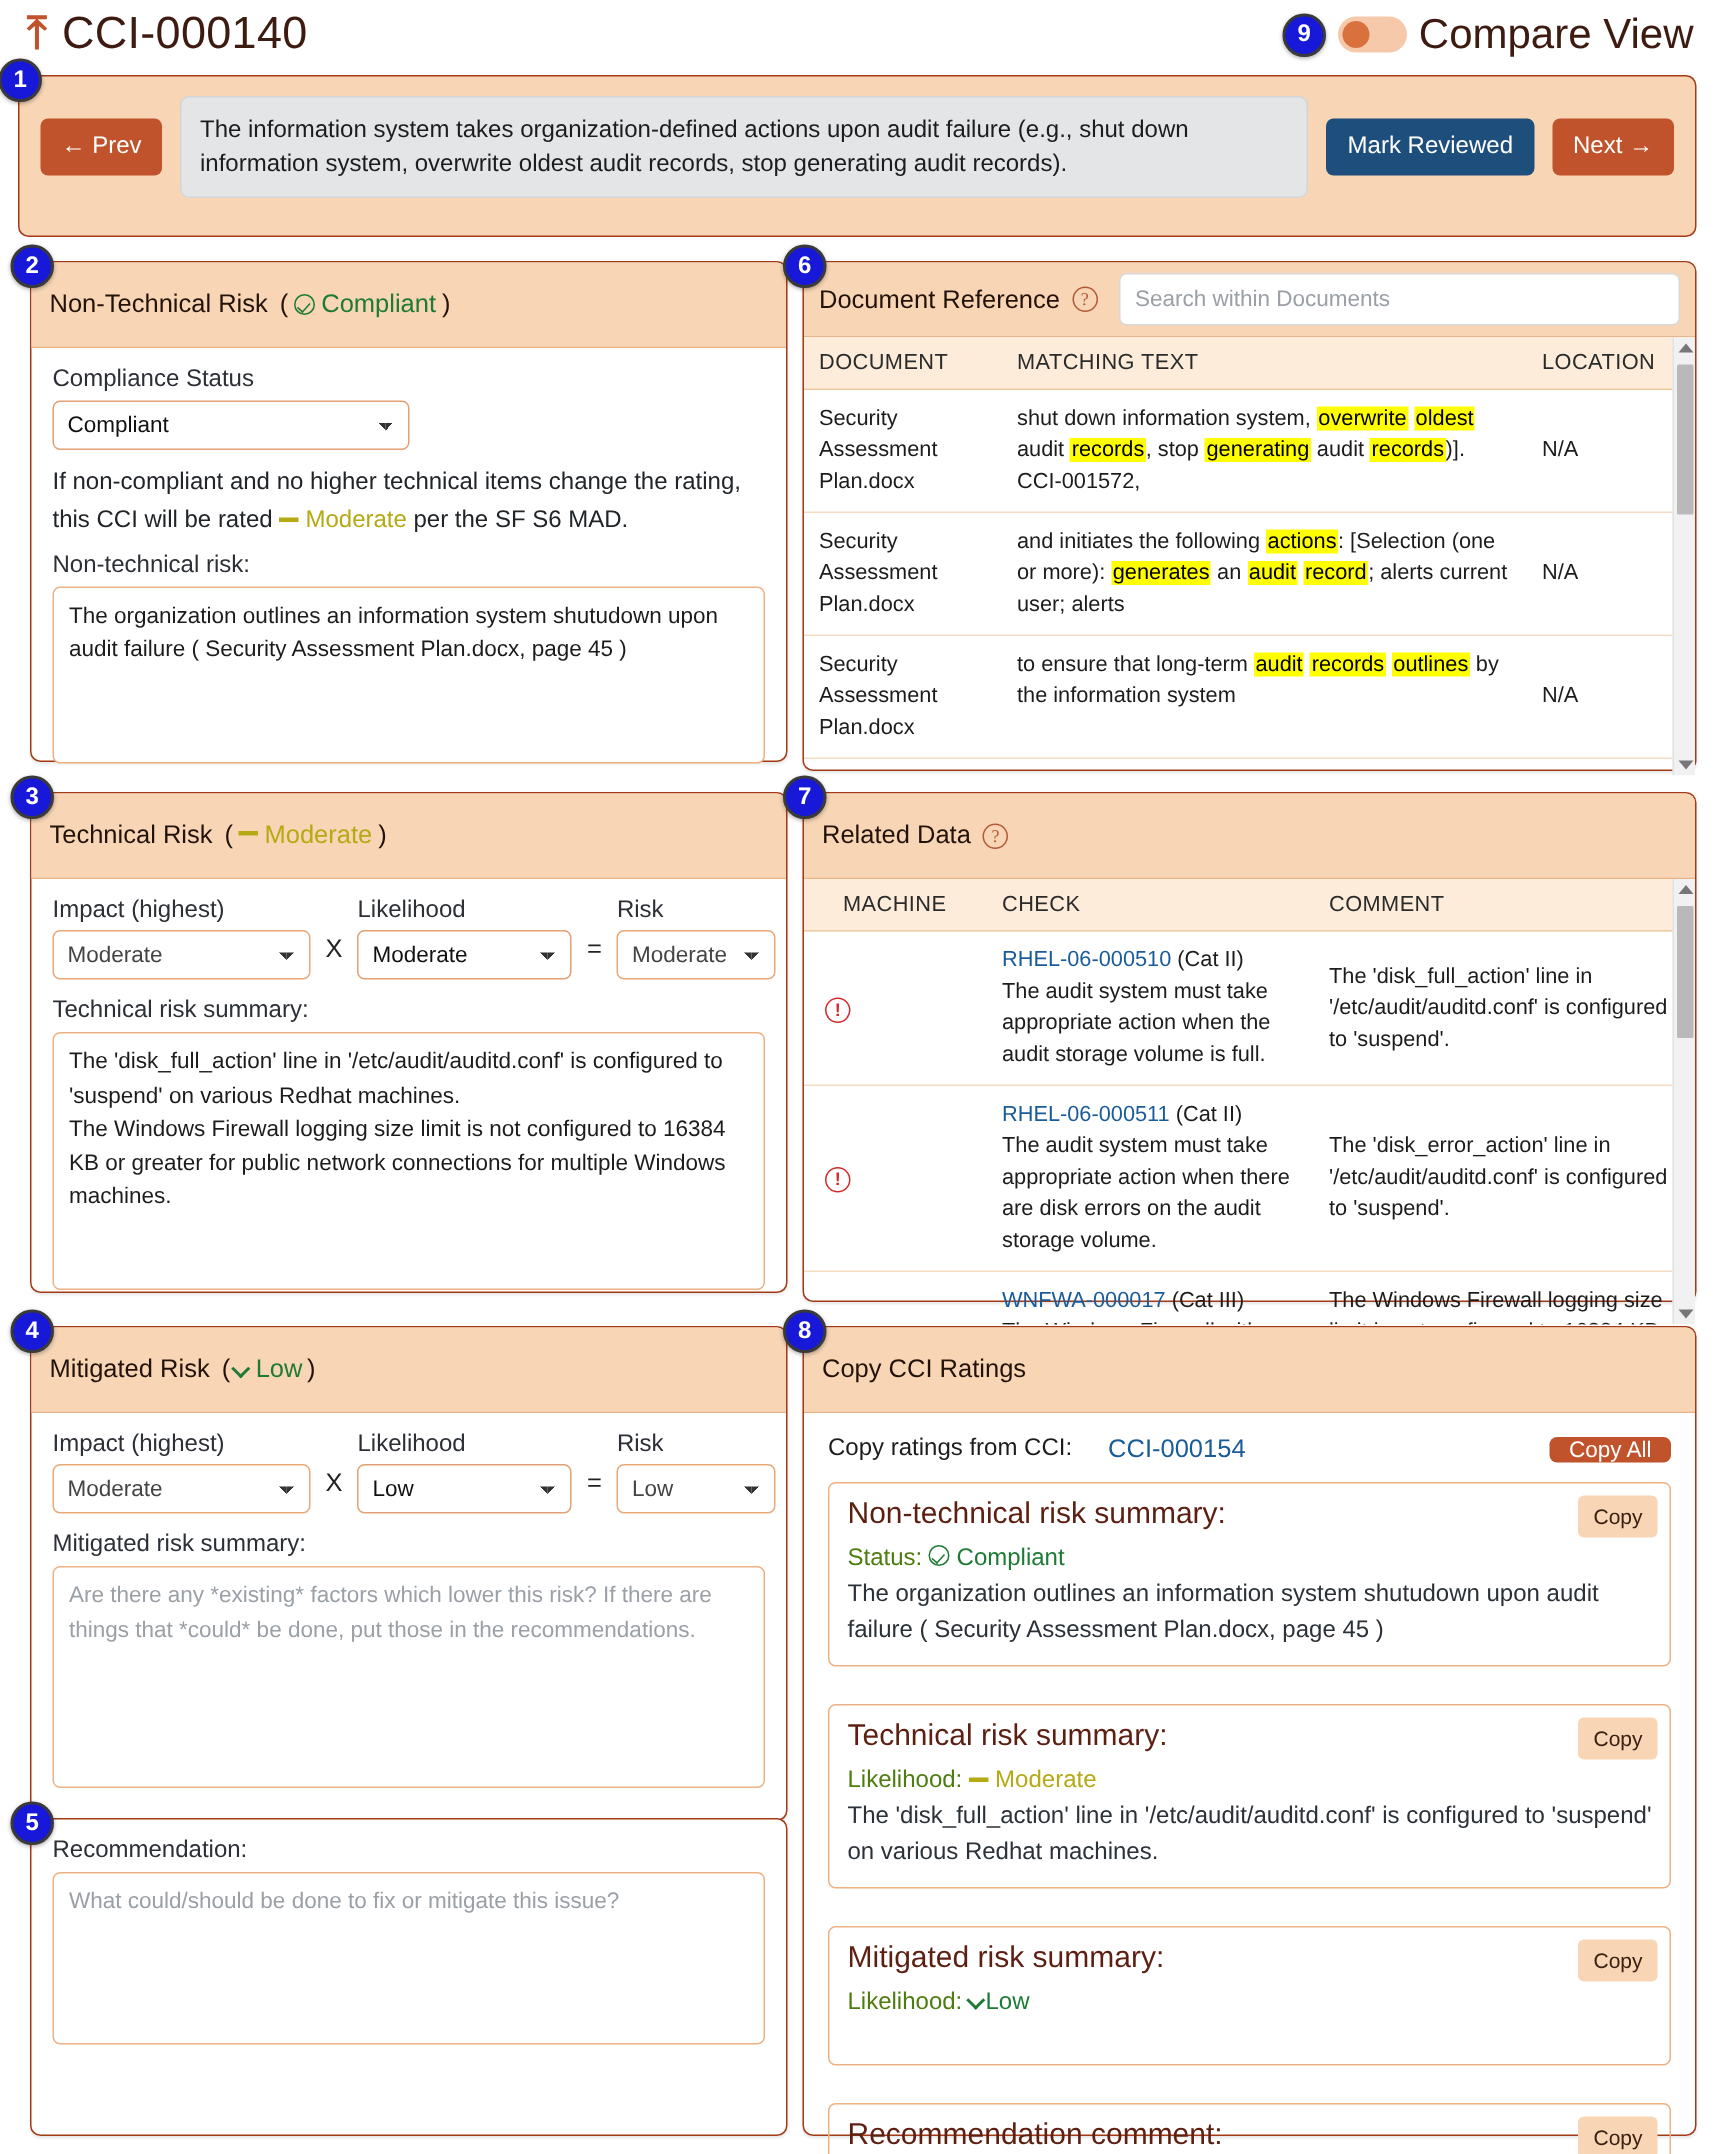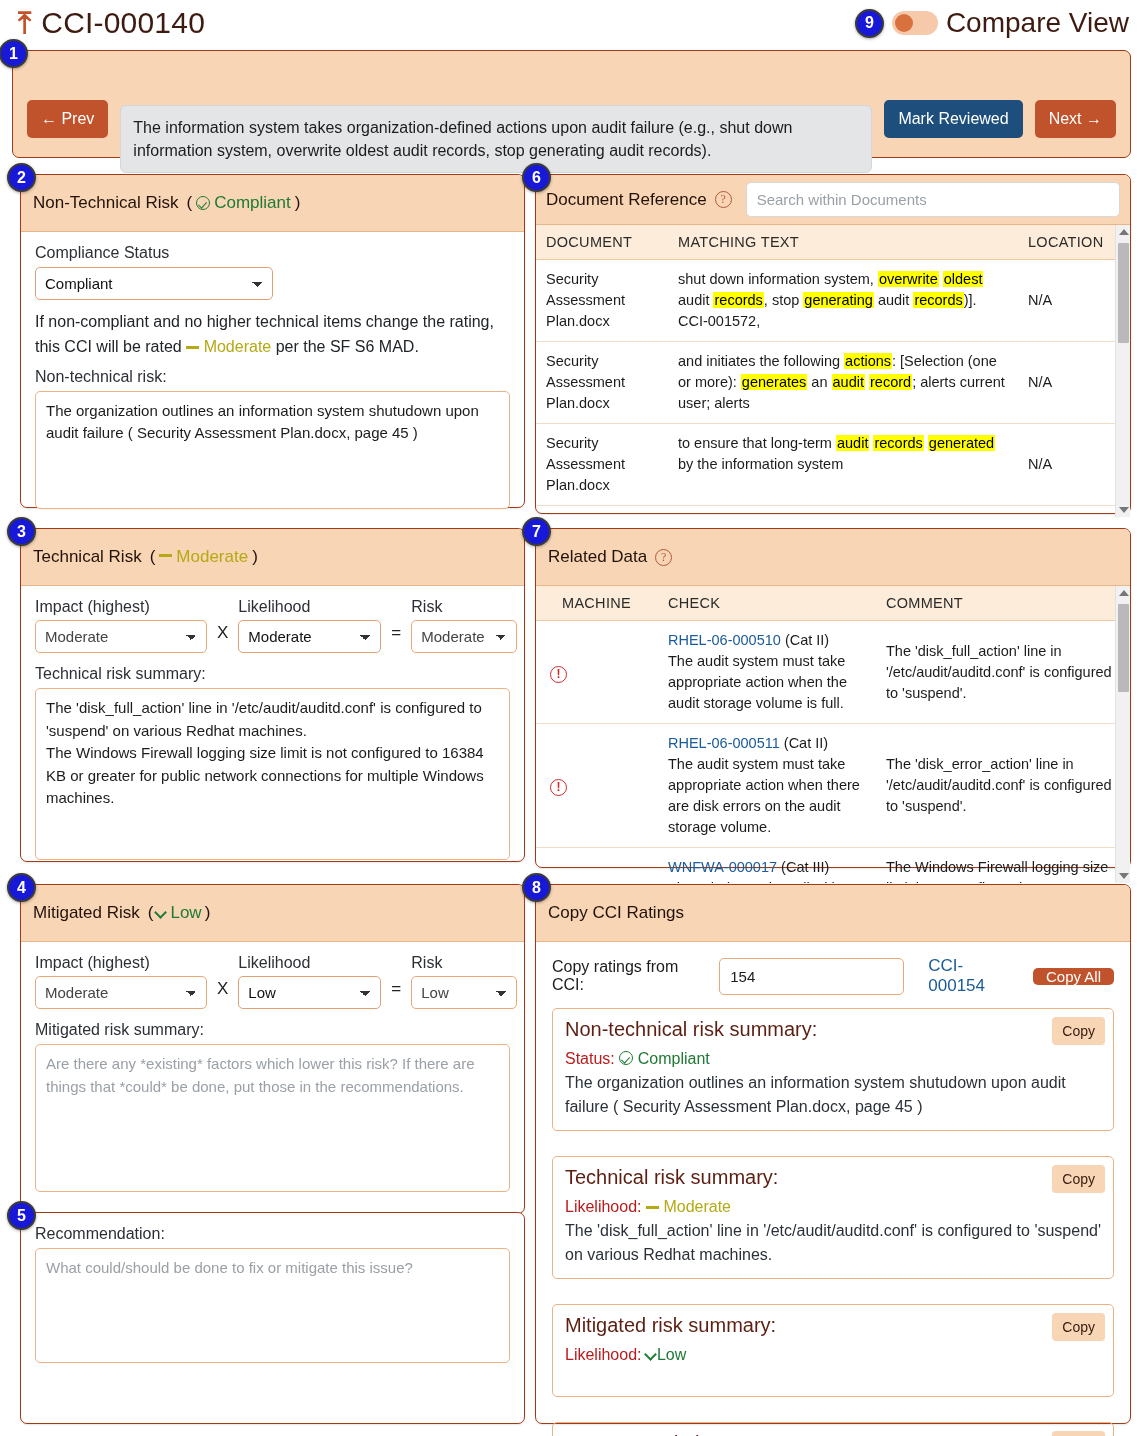--- a/index.html
+++ b/index.html
@@ -78,21 +78,20 @@
     font-size: 16px; font-family: inherit; color: #fff;
     padding: 10px 14px; white-space: nowrap;
   }
   .btn-orange { background: #c0532b; }
   .btn-navy { background: #1e4f7c; }
   .cci-desc {
     flex: 1 1 auto;
     background: #e4e5e7; border: 1px solid #d3d5d8; border-radius: 6px;
     padding: 10px 12px; font-size: 16px; color: #1c1c1c; line-height: 1.45;
     min-height: 60px;
-    margin-top: 41px;
   }
 
   
   .col-left  { position: absolute; left: 20px;  width: 505px; }
   .col-right { position: absolute; left: 535px; width: 596px; }
 
   
   #p-nontech { top: 174px; height: 334px; }
   #p-tech    { top: 528px; height: 334px; }
   #p-mitig   { top: 884px; height: 330px; }
@@ -196,21 +195,21 @@
   }
   .copyrow .ccilink { font-size: 17px; color: #1a5b9a; flex: 1 1 auto; }
   .copy-card {
     border: 1px solid #eeb184; border-radius: 5px;
     padding: 9px 12px 11px 12px; margin-bottom: 25px; position: relative;
   }
   .copy-card h4 {
     margin: 0 0 6px 0; font-size: 20px; font-weight: 400; color: #5c1f12;
   }
   .copy-card .line { font-size: 16px; line-height: 1.5; color: #2b3138; }
-  .copy-card .line b { font-weight: 400; color: #b91c1c; }
+  .copy-card .line b { font-weight: 400; color: #4d7c0f; }
   .btn-copy {
     position: absolute; right: 8px; top: 8px;
     background: #f7d5b5; color: #3b2014; border: none; border-radius: 4px;
     font-family: inherit; font-size: 14px; padding: 6px 10px; cursor: pointer;
   }
 </style>
 </head>
 <body>
 
 <div class="page">
@@ -363,21 +362,21 @@
               <td style="vertical-align: top;"><span>shut down information system, </span><mark class="hl">overwrite</mark><span> </span><mark class="hl">oldest</mark><span> audit </span><mark class="hl">records</mark><span>, stop </span><mark class="hl">generating</mark><span> audit </span><mark class="hl">records</mark><span>)]. CCI-001572,</span></td>
               <td>N/A</td>
             </tr>
             <tr>
               <td style="vertical-align: top;">Security Assessment Plan.docx</td>
               <td style="vertical-align: top;"><span>and initiates the following </span><mark class="hl">actions</mark><span>: [Selection (one or more): </span><mark class="hl">generates</mark><span> an </span><mark class="hl">audit</mark><span> </span><mark class="hl">record</mark><span>; alerts current user; alerts</span></td>
               <td>N/A</td>
             </tr>
             <tr>
               <td style="vertical-align: top;">Security Assessment Plan.docx</td>
-              <td style="vertical-align: top;"><span>to ensure that long-term </span><mark class="hl">audit</mark><span> </span><mark class="hl">records</mark><span> </span><mark class="hl">generated</mark><span> by the information system</span></td>
+              <td style="vertical-align: top;"><span>to ensure that long-term </span><mark class="hl">audit</mark><span> </span><mark class="hl">records</mark><span> </span><mark class="hl">outlines</mark><span> by the information system</span></td>
               <td>N/A</td>
             </tr>
             <tr>
               <td style="vertical-align: top;"></td>
               <td style="vertical-align: top;"></td>
               <td></td>
             </tr>
           </tbody>
       </table>
       <div class="scrollbar">
@@ -430,21 +429,20 @@
   </div>
 
   <div class="panel col-right" id="p-copy">
     <div class="step">8</div>
     <div class="panel-head">
       <span>Copy CCI Ratings</span>
     </div>
     <div class="panel-body" style="padding:14px 16px 12px 16px;">
       <div class="copyrow">
         <span class="lbl">Copy ratings from CCI:</span>
-        <input class="num" value="154" style="">
         <span class="ccilink">CCI-000154</span>
         <button class="btn btn-orange" style="padding:0 13px;font-size:15px;">Copy All</button>
       </div>
       <div id="copy-cards">
           <div class="copy-card">
             <h4>Non-technical risk summary:</h4>
             <button class="btn-copy">Copy</button>
             <div class="line"><b>Status: </b><span class="ic ic-check"></span> <span class="c-green">Compliant</span></div>
             <div class="line">The organization outlines an information system shutudown upon audit failure ( Security Assessment Plan.docx, page 45 )</div>
           </div>

